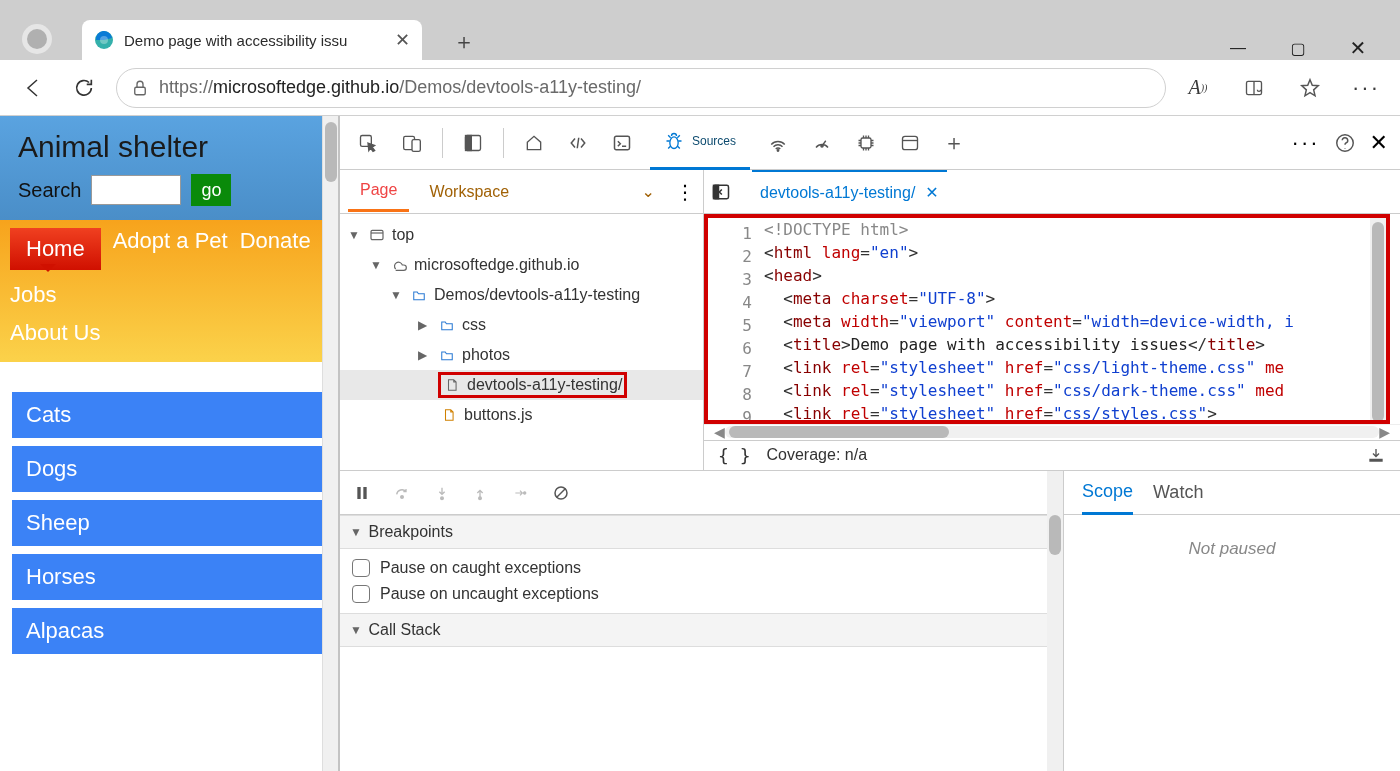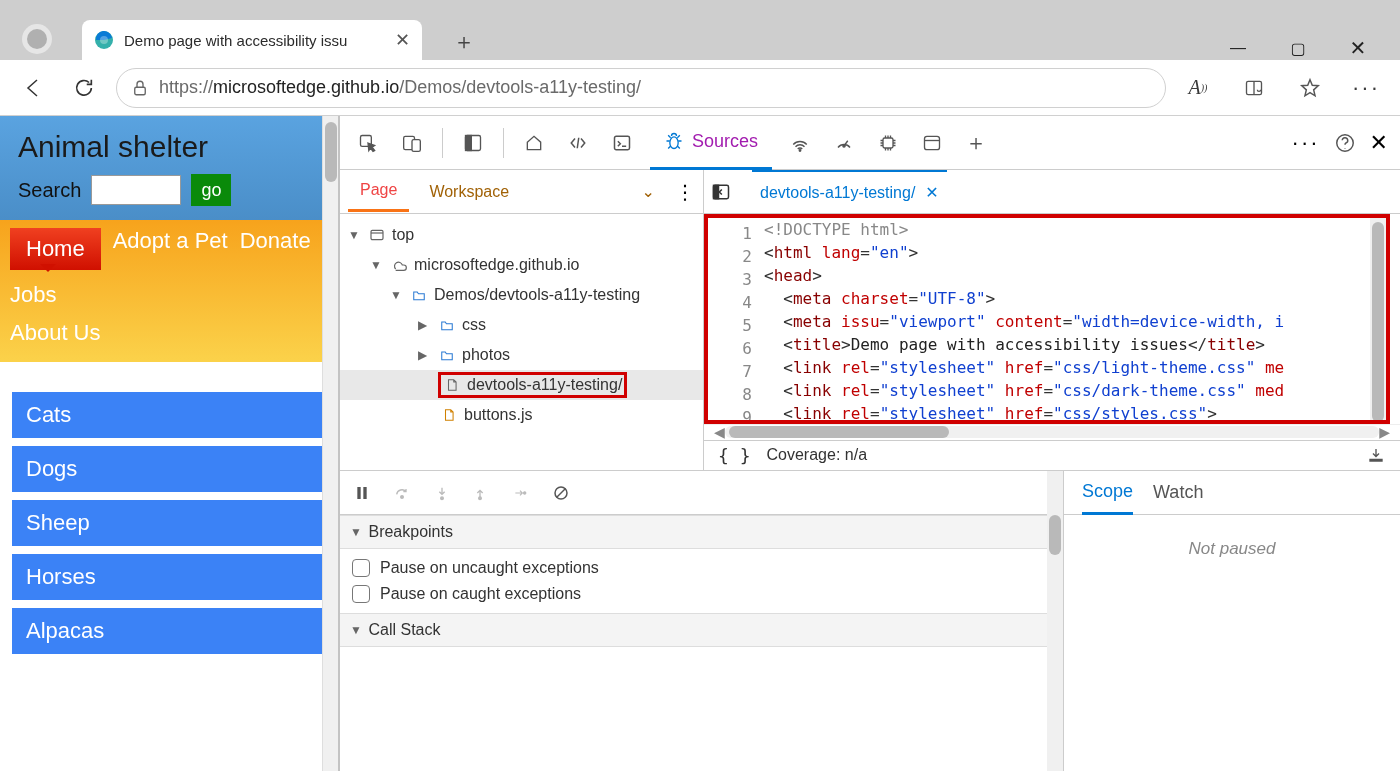--- a/index.html
+++ b/index.html
@@ -32,21 +32,21 @@
 .nav { background: linear-gradient(#f7a31c, #fbd24a); padding: 8px 10px 16px 10px; display:flex; flex-wrap:wrap; gap: 12px 12px; position:relative; }
 .home-btn { background: linear-gradient(#f04020, #d01000); color:#fff; padding: 8px 16px; font-size: 22px; position:relative; font-weight:400;}
 .home-btn::after { content:""; position:absolute; bottom:-10px; left:30px; border:8px solid transparent; border-top-color:#d01000; }
 .navlink { color:#fff; font-size: 22px; font-weight:500; }
 .animal-list { padding: 30px 12px; display:flex; flex-direction:column; gap: 8px; }
 .animal-item { background:#3b82f6; color:#fff; font-size: 22px; padding: 10px 14px; }
 .devtools { flex:1; border-left: 2px solid #c3c3c3; display:flex; flex-direction:column; background:#fff; }
 .dt-toolbar { height: 54px; display:flex; align-items:center; position:relative; border-bottom: 1px solid #ccc; padding: 0 8px; gap: 4px; }
 .dt-tool { width: 40px; height: 40px; display:flex; align-items:center; justify-content:center; color:#555; font-size:18px;}
 .dt-sep { width: 1px; height: 30px; background: #ccc; margin: 0 6px; }
-.sources-tab { display:flex; align-items:center; gap:8px; height:54px; padding: 0 14px; border-bottom: 3px solid #0078d4; color:#a21caf; font-size:18px; margin: 0 4px; }
+.sources-tab { display:flex; align-items:center; gap:8px; height:54px; padding: 0 14px; border-bottom: 3px solid #0078d4; color:#0c4a6e; font-size:12px; margin: 0 4px; }
 .dt-right { margin-left:auto; display:flex; align-items:center; gap: 14px; padding-right: 4px;}
 .dt-mid { display:flex; flex:1; overflow:hidden; }
 .dt-nav { width: 364px; border-right: 1px solid #ccc; display:flex; flex-direction:column; }
 .dt-nav-tabs { height: 44px; border-bottom: 1px solid #ccc; display:flex; align-items:center; padding: 0 8px; gap: 8px; }
 .nav-tab { padding: 10px 12px; font-size:16px; color:#a16207; }
 .nav-tab.active { color:#ef4444; border-bottom: 3px solid #f97316; }
 .nav-tab.work { flex:1; display:flex; align-items:center; justify-content:space-between; }
 .tree { padding: 6px 0; font-size: 16px; color:#333; overflow-y:auto; }
 .tree-row { display:flex; align-items:center; height: 30px; gap: 6px; padding-left: 8px;}
 .tri { color:#666; font-size: 12px; width:14px; display:inline-block;}
@@ -357,21 +357,21 @@
               <div>5</div>
               <div>6</div>
               <div>7</div>
               <div>8</div>
               <div>9</div>
             </div>
           <div class="code"><span class="c-gray">&lt;!DOCTYPE html&gt;</span>
 &lt;<span class="c-tag">html</span> <span class="c-attr">lang</span>=<span class="c-val">"en"</span>&gt;
 &lt;<span class="c-tag">head</span>&gt;
   &lt;<span class="c-tag">meta</span> <span class="c-attr">charset</span>=<span class="c-val">"UTF-8"</span>&gt;
-  &lt;<span class="c-tag">meta</span> <span class="c-attr">issu</span>=<span class="c-val">"viewport"</span> <span class="c-attr">content</span>=<span class="c-val">"width=device-width, i</span>
+  &lt;<span class="c-tag">meta</span> <span class="c-attr">width</span>=<span class="c-val">"viewport"</span> <span class="c-attr">content</span>=<span class="c-val">"width=device-width, i</span>
   &lt;<span class="c-tag">title</span>&gt;<span class="c-txt">Demo page with accessibility issues</span>&lt;/<span class="c-tag">title</span>&gt;
   &lt;<span class="c-tag">link</span> <span class="c-attr">rel</span>=<span class="c-val">"stylesheet"</span> <span class="c-attr">href</span>=<span class="c-val">"css/light-theme.css"</span> <span class="c-attr">me</span>
   &lt;<span class="c-tag">link</span> <span class="c-attr">rel</span>=<span class="c-val">"stylesheet"</span> <span class="c-attr">href</span>=<span class="c-val">"css/dark-theme.css"</span> <span class="c-attr">med</span>
   &lt;<span class="c-tag">link</span> <span class="c-attr">rel</span>=<span class="c-val">"stylesheet"</span> <span class="c-attr">href</span>=<span class="c-val">"css/styles.css"</span>&gt;
   &lt; = = =
 &lt;/&gt;
 &lt;&gt;</div>
           <div class="vbar">
               <div class="vthumb" style="top:4px;height:200px"></div>
             </div>
@@ -420,25 +420,25 @@
             </svg>
           <svg width="18" height="18" viewBox="0 0 24 24" fill="none" stroke="#555" stroke-width="2">
               <circle cx="12" cy="12" r="8"></circle>
               <path d="M6 18 L18 6"></path>
             </svg>
         </div>
         <div class="section-head"><span class="tri">▼</span>&nbsp;<span>Breakpoints</span></div>
         <div class="section-body">
           <div class="chk">
               <span class="chk-box"></span>
-              <span>Pause on uncaught exceptions</span>
+              <span>Pause on caught exceptions</span>
             </div>
           <div class="chk">
               <span class="chk-box"></span>
-              <span>Pause on caught exceptions</span>
+              <span>Pause on uncaught exceptions</span>
             </div>
         </div>
         <div class="section-head"><span class="tri">▼</span>&nbsp;<span>Call Stack</span></div>
         <div class="vbar">
             <div class="vthumb" style="top:44px;height:40px"></div>
           </div>
       </div>
       <div class="scope-pane">
         <div class="scope-tabs">
           <div class="scope-tab active">Scope</div>

